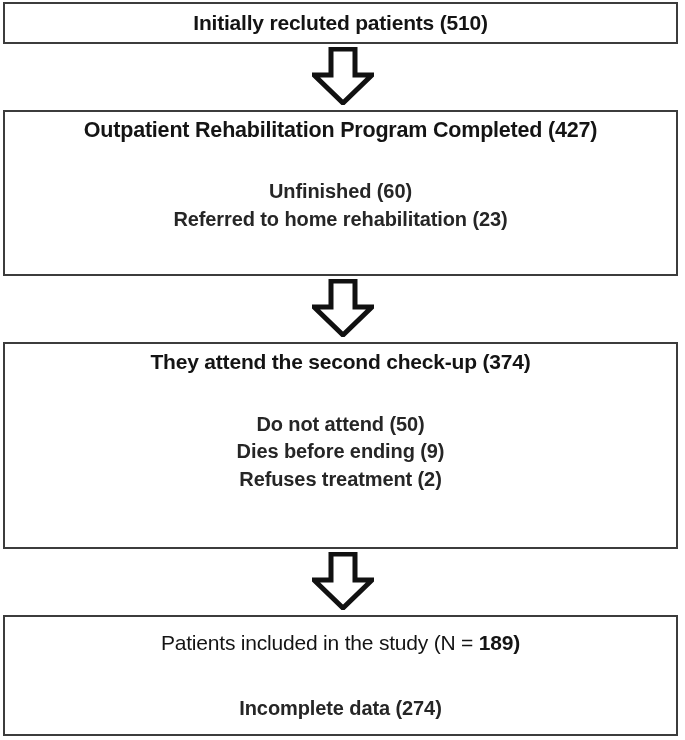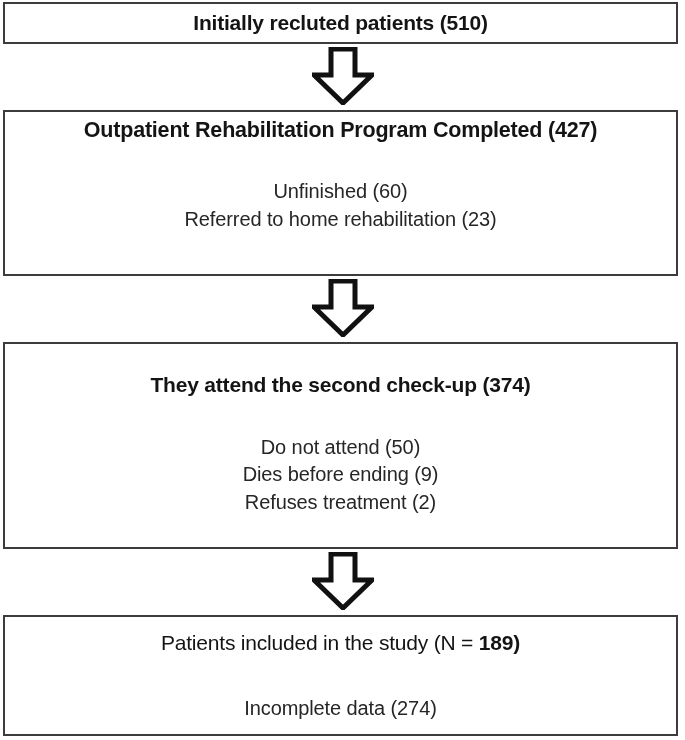--- a/index.html
+++ b/index.html
@@ -47,21 +47,21 @@
   }
 
   .box-lines {
     display: flex;
     flex-direction: column;
     align-items: center;
     width: 100%;
   }
 
   .box-line {
-    font-weight: normal;
+    font-weight: bold;
     font-size: 20px;
     line-height: 1.38;
     letter-spacing: -0.1px;
     text-align: center;
     color: #262626;
     white-space: nowrap;
   }
 
   .title-prefix {
     font-weight: normal;
@@ -79,21 +79,21 @@
     top: 110px;
     height: 166px;
     padding-top: 6px;
   }
   #box-outpatient .box-title { font-size: 21.5px; }
   #box-outpatient .box-lines { margin-top: 36px; }
 
   #box-checkup {
     top: 342px;
     height: 207px;
-    padding-top: 29px;
+    padding-top: 6px;
   }
   #box-checkup .box-lines { margin-top: 37px; }
 
   #box-included {
     top: 615px;
     height: 121px;
     padding-top: 14px;
   }
   #box-included .box-lines { margin-top: 40px; }
 

